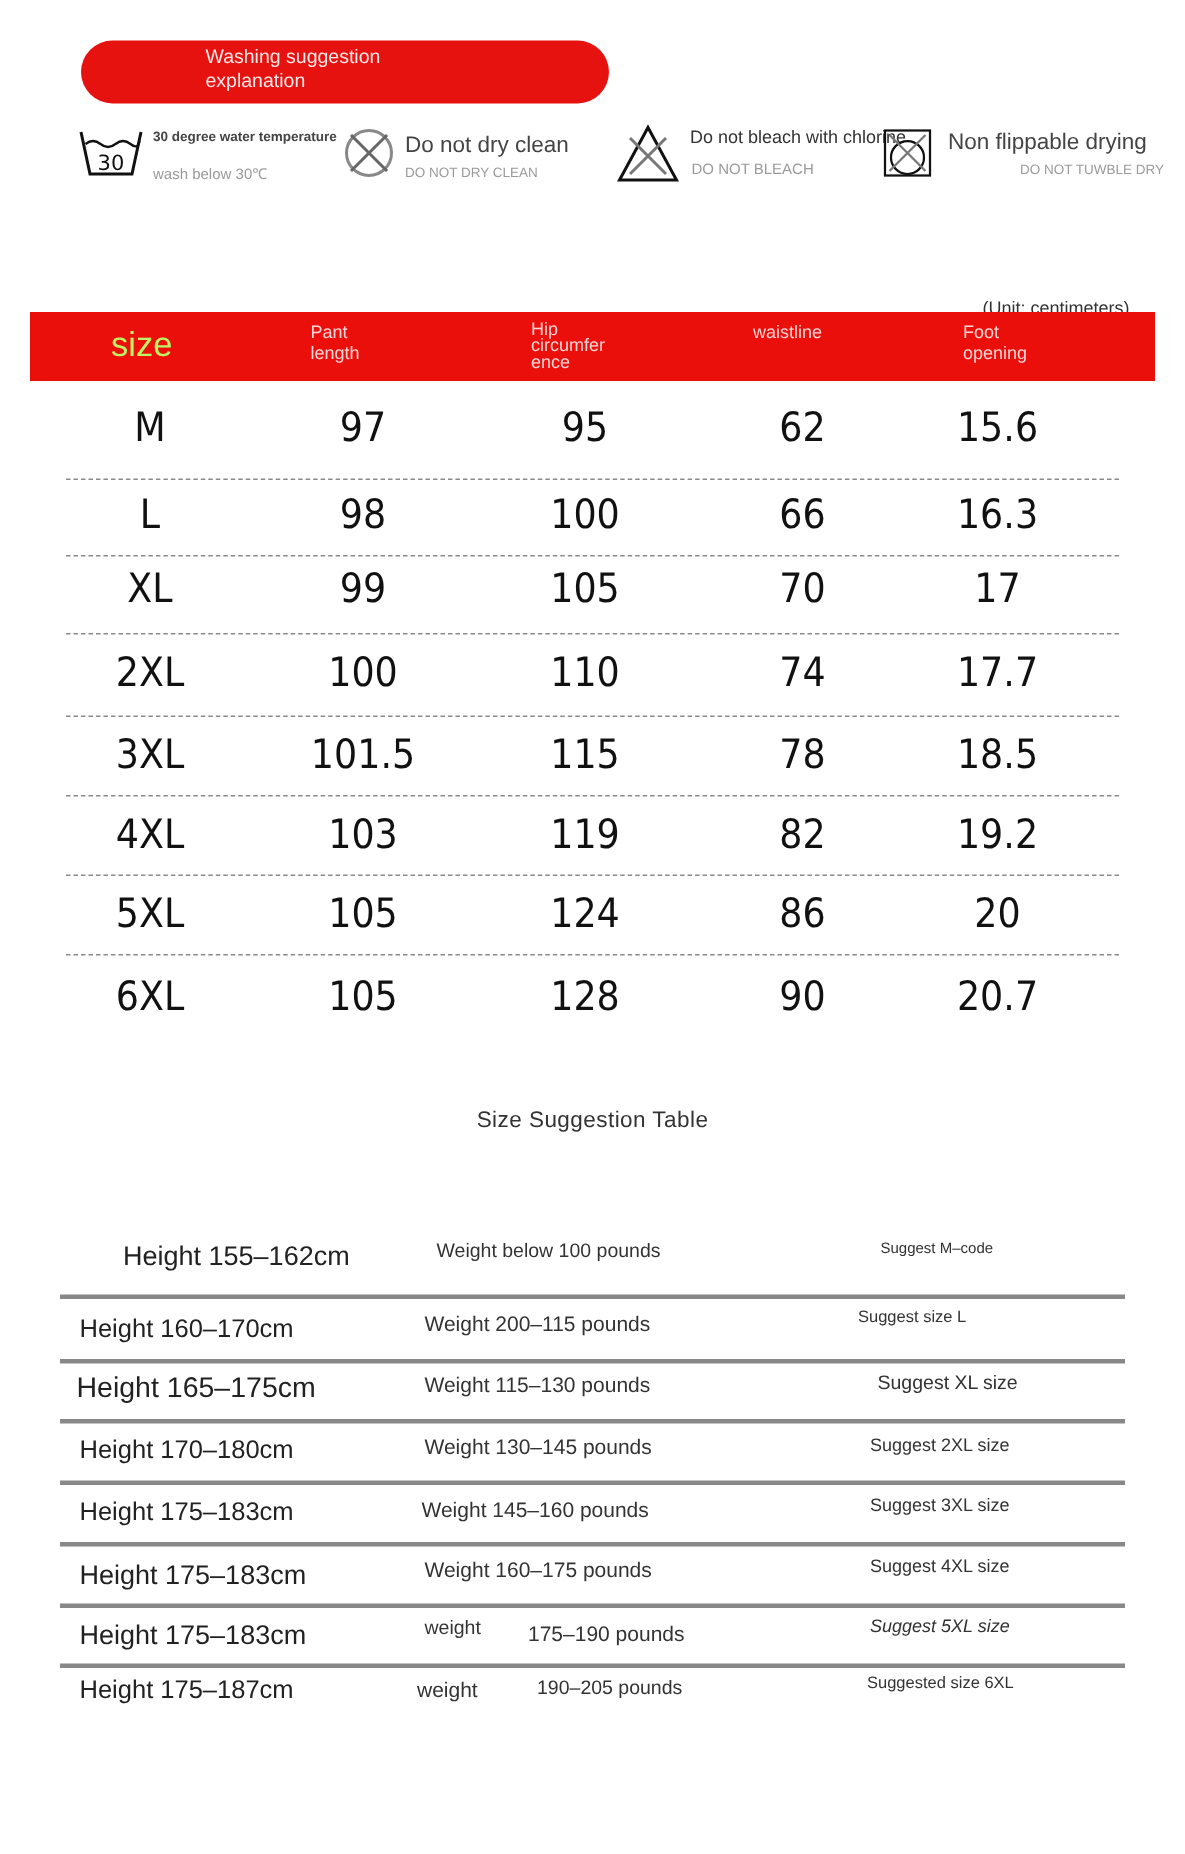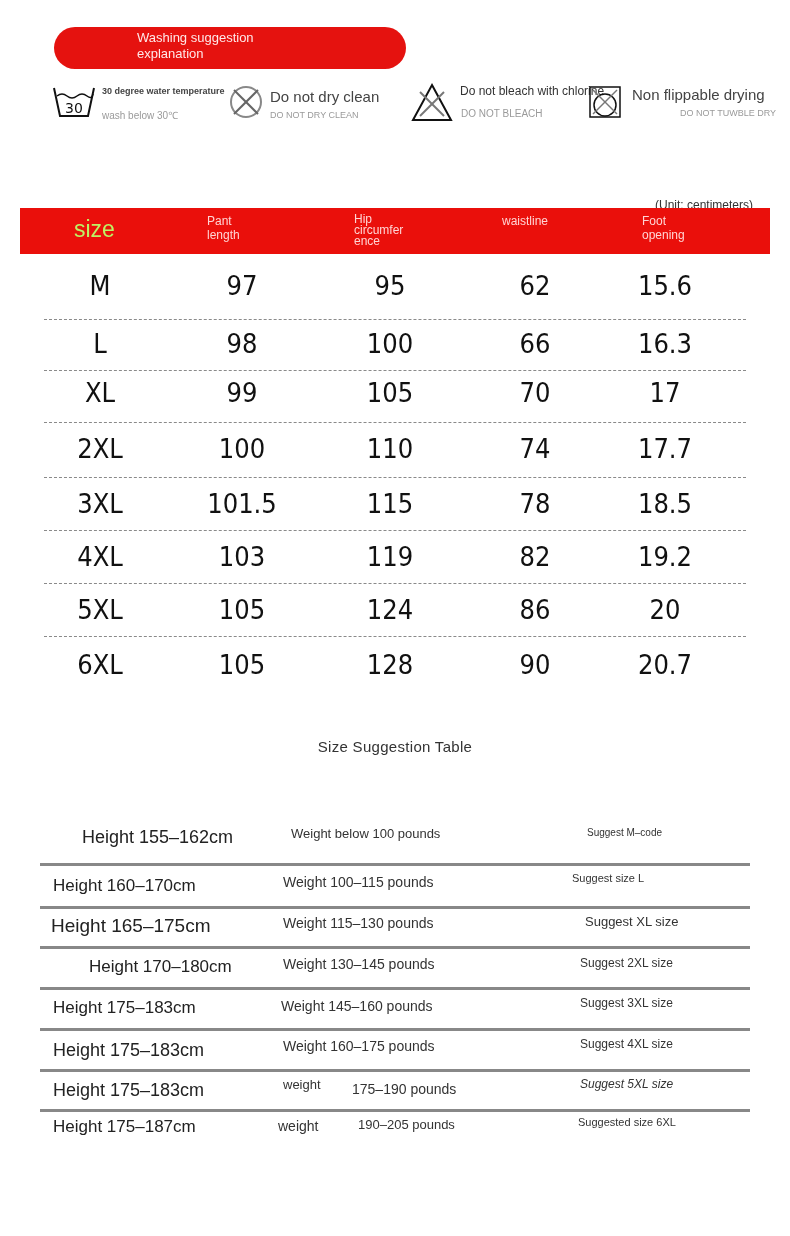--- a/index.html
+++ b/index.html
@@ -177,30 +177,30 @@
 <div class="sugg-title">Size Suggestion Table</div>
 
 <div class="sugg-rows">
   <div class="sugg-row" style="height:44px;">
     <span class="hgt" style="left:31px; top:5px;margin-left:11px;">Height 155–162cm</span>
     <span class="wgt" style="left:251px; top:4px; font-size:13px;">Weight below 100 pounds</span>
     <span class="rec" style="left:547px; top:5px; font-size:10px;">Suggest M–code</span>
   </div>
   <div class="sugg-row" style="height:43px;">
     <span class="hgt" style="left:13px; top:10px; font-size:17px;">Height 160–170cm</span>
-    <span class="wgt" style="left:243px; top:8px;">Weight 100–115 pounds</span>
+    <span class="wgt" style="left:243px; top:8px;">Weight 200–115 pounds</span>
     <span class="rec" style="left:532px; top:6px; font-size:11px;">Suggest size L</span>
   </div>
   <div class="sugg-row" style="height:40px;">
     <span class="hgt" style="left:11px; top:6px; font-size:19px;">Height 165–175cm</span>
     <span class="wgt" style="left:243px; top:6px;">Weight 115–130 pounds</span>
     <span class="rec" style="left:545px; top:5px; font-size:13px;">Suggest XL size</span>
   </div>
   <div class="sugg-row" style="height:41px;">
-    <span class="hgt" style="left:13px; top:8px; font-size:17px;margin-left:36px;">Height 170–180cm</span>
+    <span class="hgt" style="left:13px; top:8px; font-size:17px;">Height 170–180cm</span>
     <span class="wgt" style="left:243px; top:7px;">Weight 130–145 pounds</span>
     <span class="rec" style="left:540px; top:7px;">Suggest 2XL size</span>
   </div>
   <div class="sugg-row" style="height:41px;">
     <span class="hgt" style="left:13px; top:8px; font-size:17px;">Height 175–183cm</span>
     <span class="wgt" style="left:241px; top:8px;">Weight 145–160 pounds</span>
     <span class="rec" style="left:540px; top:6px;">Suggest 3XL size</span>
   </div>
   <div class="sugg-row" style="height:41px;">
     <span class="hgt" style="left:13px; top:9px; font-size:18px;">Height 175–183cm</span>

